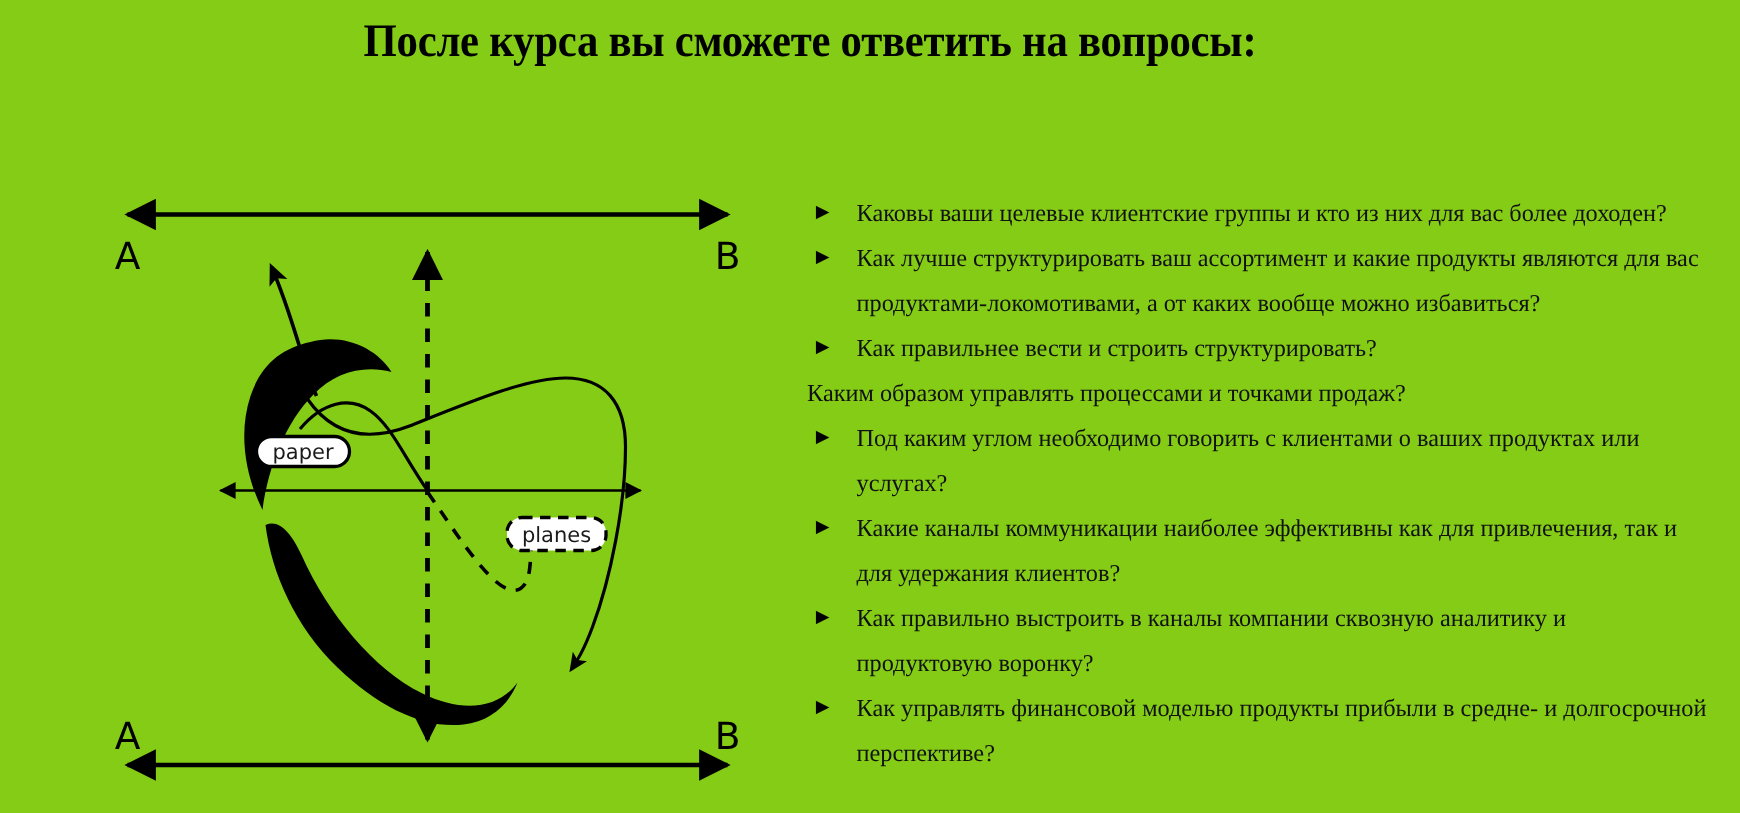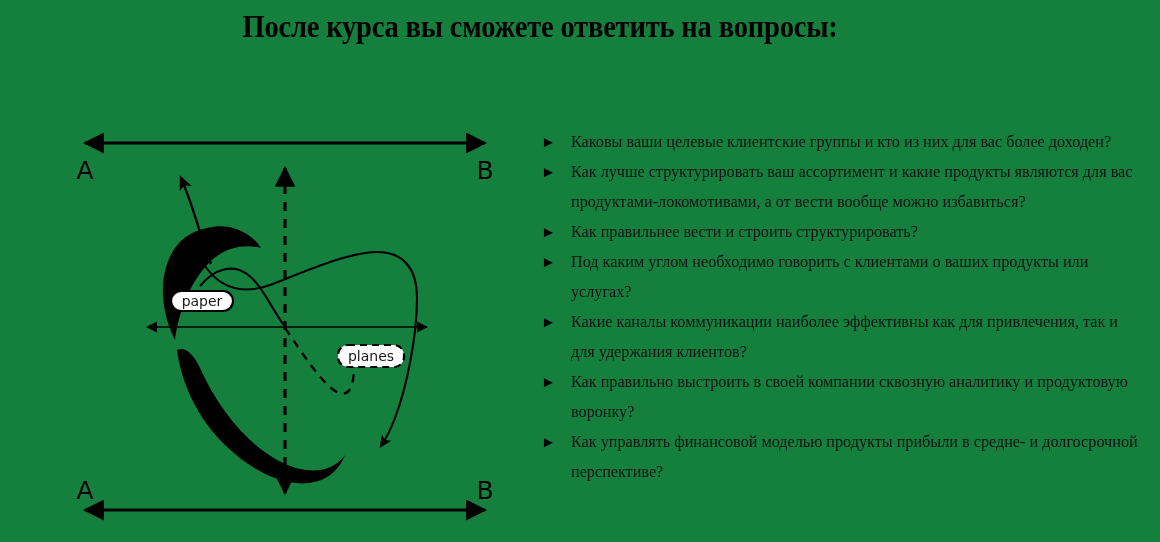--- a/index.html
+++ b/index.html
@@ -4,21 +4,21 @@
 <style>
   html, body {
     margin: 0;
     padding: 0;
     background: #ffffff;
   }
   #page {
     position: relative;
     width: 1160px;
     height: 542px;
-    background: #15803d;
+    background: #84cc16;
     overflow: hidden;
     font-family: "Liberation Serif", "DejaVu Serif", serif;
   }
 
   
   #title {
     position: absolute;
     left: 0;
     top: 8px;
     width: 1080px;
@@ -179,37 +179,40 @@
   </div>
 
   <div id="questions">
 
   <div class="q-item bulleted">
         <span class="q-bullet">►</span>
         <span class="q-text">Каковы ваши целевые клиентские группы и кто из них для вас более доходен?</span>
       </div>
       <div class="q-item bulleted">
         <span class="q-bullet">►</span>
-        <span class="q-text">Как лучше структурировать ваш ассортимент и какие продукты являются для вас продуктами-локомотивами, а от вести вообще можно избавиться?</span>
+        <span class="q-text">Как лучше структурировать ваш ассортимент и какие продукты являются для вас продуктами-локомотивами, а от каких вообще можно избавиться?</span>
       </div>
       <div class="q-item bulleted">
         <span class="q-bullet">►</span>
         <span class="q-text">Как правильнее вести и строить структурировать?</span>
       </div>
-      <div class="q-item bulleted">
-        <span class="q-bullet">►</span>
-        <span class="q-text">Под каким углом необходимо говорить с клиентами о ваших продукты или услугах?</span>
+      <div class="q-item plain">
+        <span class="q-text">Каким образом управлять процессами и точками продаж?</span>
+      </div>
+      <div class="q-item bulleted">
+        <span class="q-bullet">►</span>
+        <span class="q-text">Под каким углом необходимо говорить с клиентами о ваших продуктах или услугах?</span>
       </div>
       <div class="q-item bulleted">
         <span class="q-bullet">►</span>
         <span class="q-text">Какие каналы коммуникации наиболее эффективны как для привлечения, так и для удержания клиентов?</span>
       </div>
       <div class="q-item bulleted">
         <span class="q-bullet">►</span>
-        <span class="q-text">Как правильно выстроить в своей компании сквозную аналитику и продуктовую воронку?</span>
+        <span class="q-text">Как правильно выстроить в каналы компании сквозную аналитику и продуктовую воронку?</span>
       </div>
       <div class="q-item bulleted">
         <span class="q-bullet">►</span>
         <span class="q-text">Как управлять финансовой моделью продукты прибыли в средне- и долгосрочной перспективе?</span>
       </div>
     </div>
 
 </div>
 
 </body></html>

